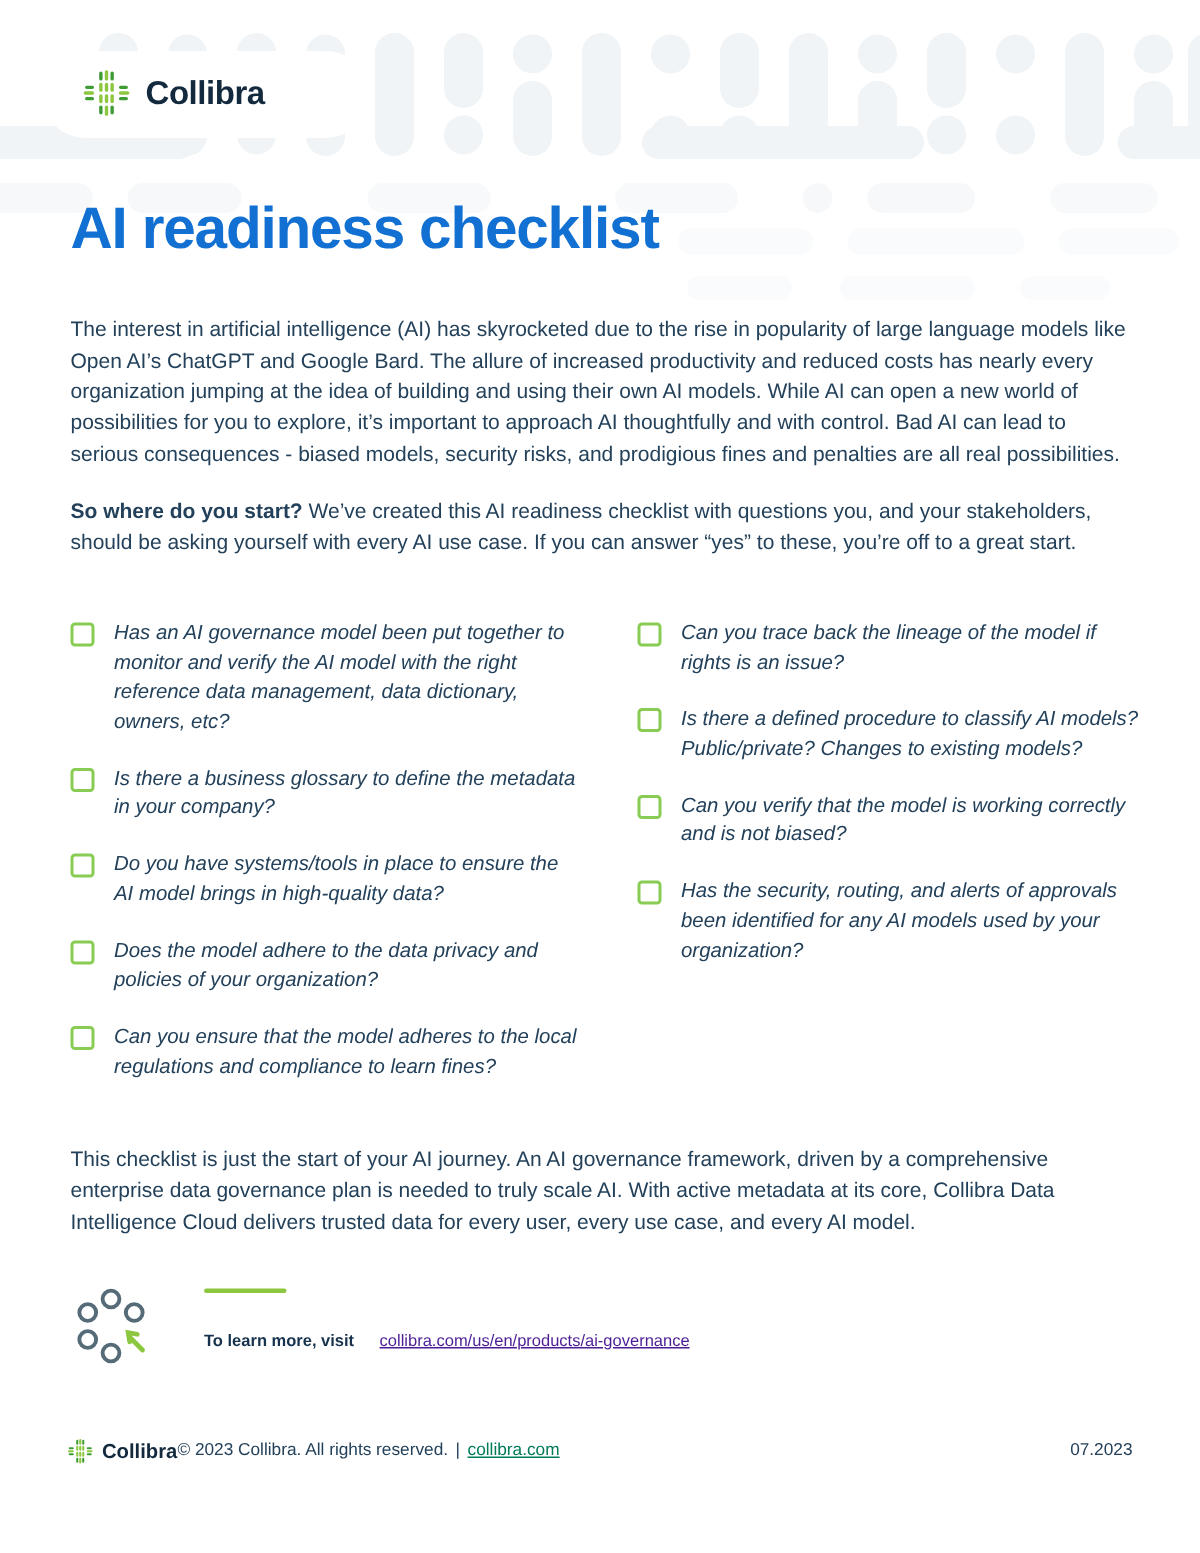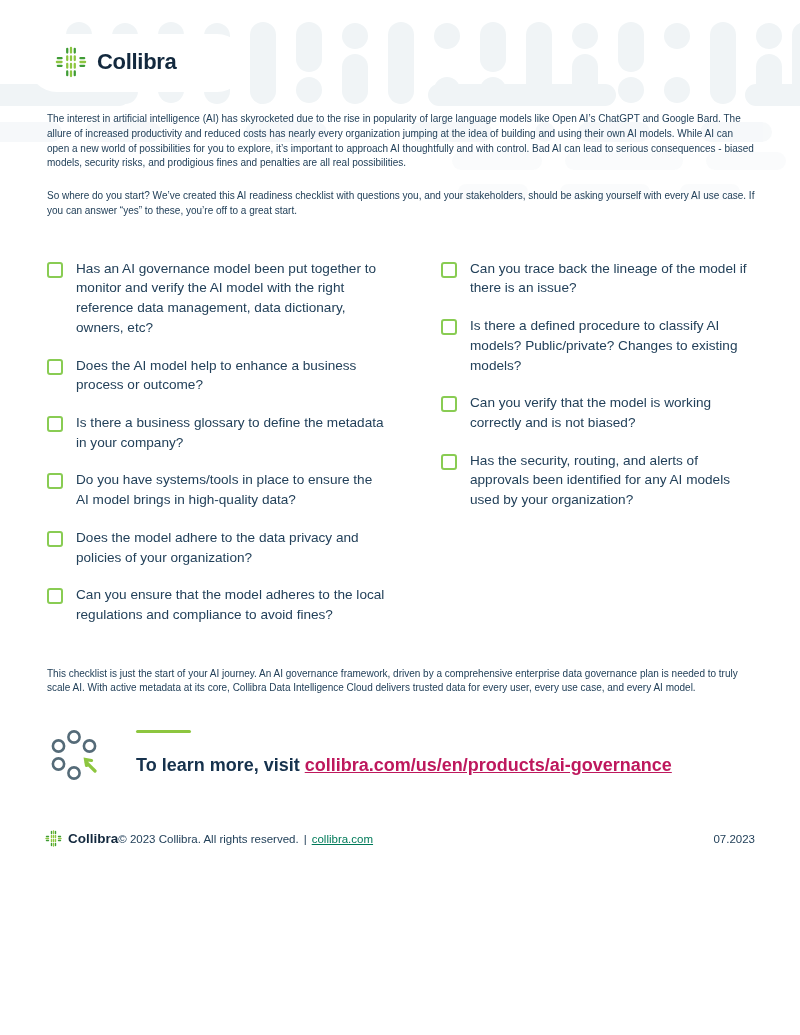--- a/index.html
+++ b/index.html
@@ -24,53 +24,54 @@
   
   h1.page-title {
     margin: 54px 45px 0 47px;
     font-size: 39px; line-height: 1.1; font-weight: 700; letter-spacing: -0.8px;
     color: #1170d2;
   }
 
   
   p.body-copy {
     margin: 34px 45px 0 47px;
-    font-size: 10px; line-height: 1.48; color: #23415a;
+    font-size: 14px; line-height: 1.48; color: #23415a;
     max-width: 712px;
   }
   p.start-copy { margin-top: 18px; }
-  .bold { font-weight: 400; }
+  .bold { font-weight: 700; }
 
   
   .checklist {
-    display: grid; grid-template-columns: 378px 1fr; column-gap: 16px;
+    display: grid; grid-template-columns: 378px 1fr; column-gap: 0;
     margin: 40px 40px 0 47px;
+    font-style: italic;
   }
   .check-item { display: flex; align-items: flex-start; margin-bottom: 18px; }
   .checkbox {
     width: 16px; height: 16px; flex: none; margin-top: 3px;
     border: 2px solid #89cc53; border-radius: 3px; background: #ffffff;
   }
   .check-text {
     margin-left: 13px; font-size: 13.6px; line-height: 1.45; color: #23415a;
   }
   .col-left .check-text { max-width: 312px; }
   .col-right .check-text { max-width: 334px; }
 
   p.outro-copy { margin-top: 24px; }
 
   
   .learn-row { display: flex; align-items: flex-start; margin: 30px 45px 0 44px; }
   .learn-icon svg { display: block; }
   .learn-body { margin-left: 32px; padding-top: 4px; }
   .learn-line { width: 55px; height: 3px; background: #8dc63f; border-radius: 2px; margin-bottom: 22px; }
-  .learn-text { font-size: 18px; font-weight: 700; color: #16324d; }
+  .learn-text { font-size: 11px; font-weight: 700; color: #16324d; }
   .learn-link {
-    color: #be185d; text-decoration: underline; font-weight: 700;
-    margin-left: 5px; cursor: pointer;
+    color: #4c1d95; text-decoration: underline; font-weight: 400;
+    margin-left: 17px; cursor: pointer;
   }
 
   
   .footer {
     display: flex; justify-content: space-between; align-items: center;
     margin: 46px 45px 0 45px; font-size: 11.5px; color: #23415a;
   }
   .footer-left { display: flex; align-items: center; }
   .footer-wordmark { margin-left: 6px; font-size: 13.5px; font-weight: 600; color: #13293e; }
   .footer-copy { }
@@ -149,56 +150,53 @@
           <path d="M13 3v4 M21 3v4 M13 27v4 M21 27v4 M3 13h4 M3 21h4 M27 13h4 M27 21h4"></path>
         </g>
         <g stroke="#8dc63f" stroke-width="2.4" stroke-linecap="round" fill="none">
           <path d="M17 2v5 M17 27v5 M2 17h5 M27 17h5 M13 11v4 M21 11v4 M13 19v4 M21 19v4 M17 11v4 M17 19v4"></path>
         </g>
       </svg>
     </span>
     <span class="wordmark">Collibra</span>
   </div>
 
+  <h1 class="page-title">AI readiness checklist</h1>
 
   <p class="body-copy">The interest in artificial intelligence (AI) has skyrocketed due to the rise in popularity of large language models like Open AI’s ChatGPT and Google Bard. The allure of increased productivity and reduced costs has nearly every organization jumping at the idea of building and using their own AI models. While AI can open a new world of possibilities for you to explore, it’s important to approach AI thoughtfully and with control. Bad AI can lead to serious consequences - biased models, security risks, and prodigious fines and penalties are all real possibilities.</p>
 
   <p class="body-copy start-copy"><span class="bold">So where do you start?</span><span> We’ve created this AI readiness checklist with questions you, and your stakeholders, should be asking yourself with every AI use case. If you can answer “yes” to these, you’re off to a great start.</span></p>
 
   <div class="checklist">
     <div class="col-left">
       <div class="check-item">
         <span class="checkbox"></span>
         <span class="check-text">Has an AI governance model been put together to monitor and verify the AI model with the right reference data management, data dictionary, owners, etc?</span>
       </div>
       <div class="check-item">
         <span class="checkbox"></span>
-        <span class="check-text">Does the AI model help to enhance a business process or outcome?</span>
-      </div>
-      <div class="check-item">
-        <span class="checkbox"></span>
         <span class="check-text">Is there a business glossary to define the metadata in your company?</span>
       </div>
       <div class="check-item">
         <span class="checkbox"></span>
         <span class="check-text">Do you have systems/tools in place to ensure the AI model brings in high-quality data?</span>
       </div>
       <div class="check-item">
         <span class="checkbox"></span>
         <span class="check-text">Does the model adhere to the data privacy and policies of your organization?</span>
       </div>
       <div class="check-item">
         <span class="checkbox"></span>
-        <span class="check-text">Can you ensure that the model adheres to the local regulations and compliance to avoid fines?</span>
+        <span class="check-text">Can you ensure that the model adheres to the local regulations and compliance to learn fines?</span>
       </div>
     </div>
     <div class="col-right">
       <div class="check-item">
         <span class="checkbox"></span>
-        <span class="check-text">Can you trace back the lineage of the model if there is an issue?</span>
+        <span class="check-text">Can you trace back the lineage of the model if rights is an issue?</span>
       </div>
       <div class="check-item">
         <span class="checkbox"></span>
         <span class="check-text">Is there a defined procedure to classify AI models? Public/private? Changes to existing models?</span>
       </div>
       <div class="check-item">
         <span class="checkbox"></span>
         <span class="check-text">Can you verify that the model is working correctly and is not biased?</span>
       </div>
       <div class="check-item">

